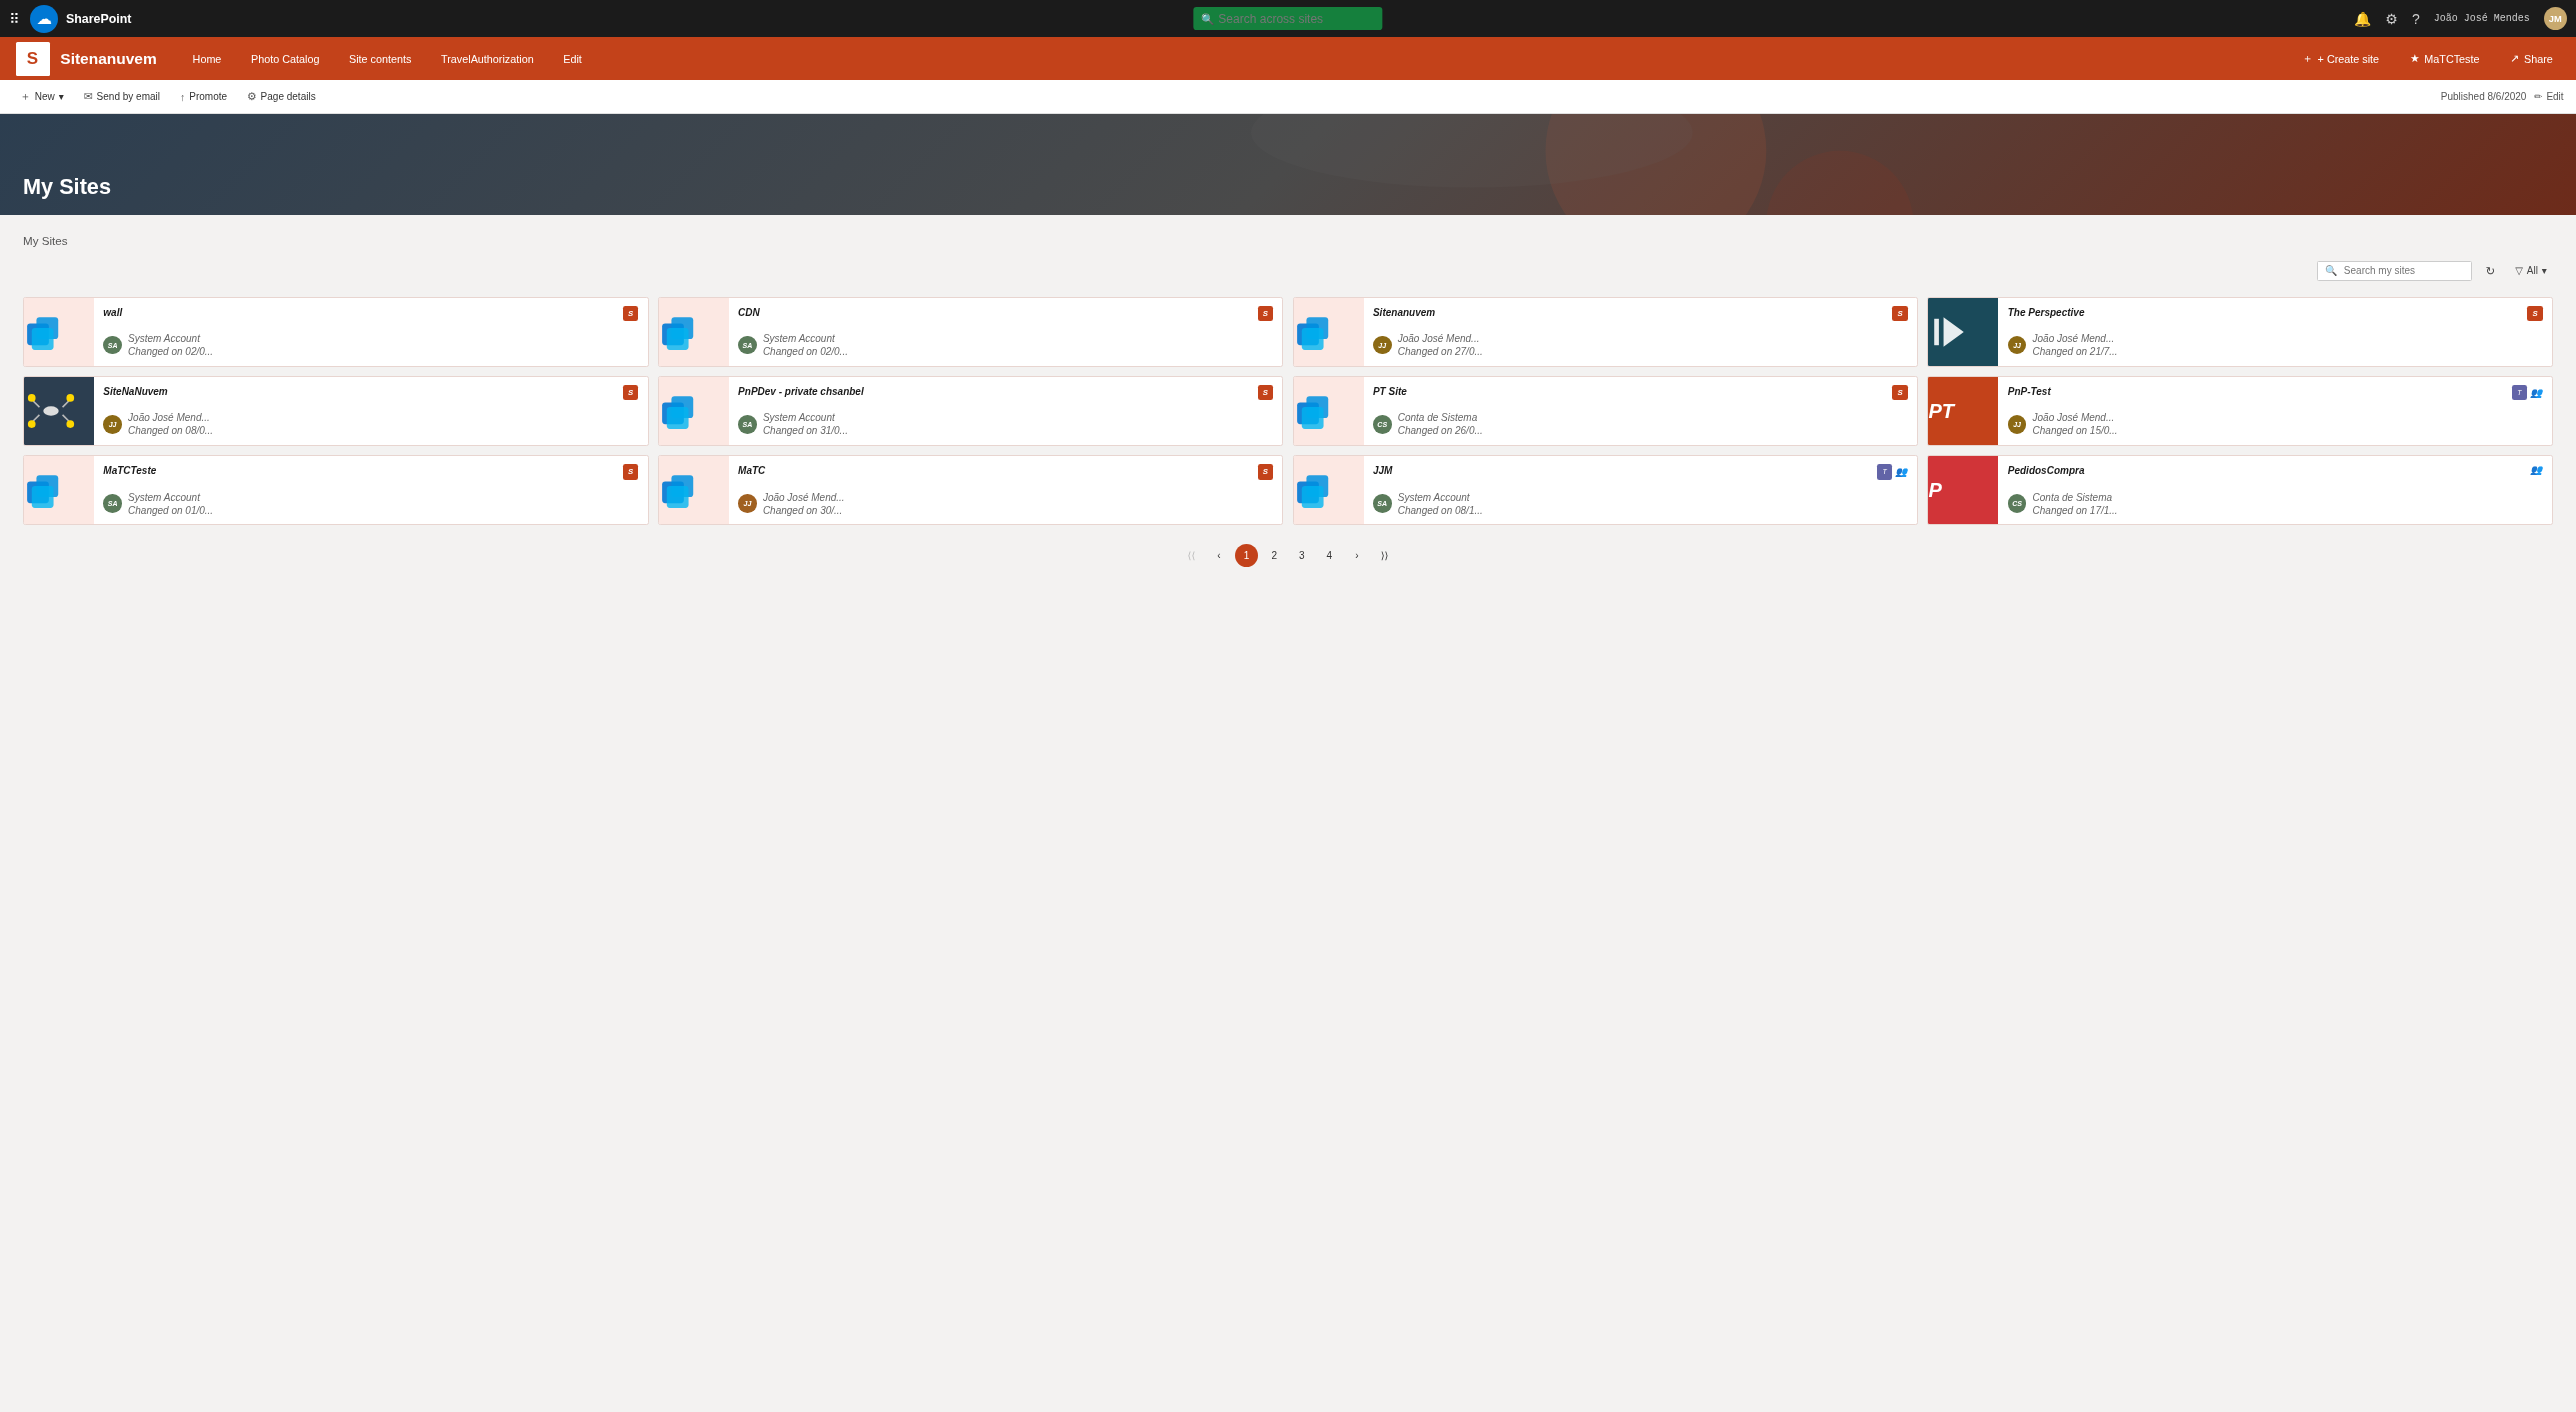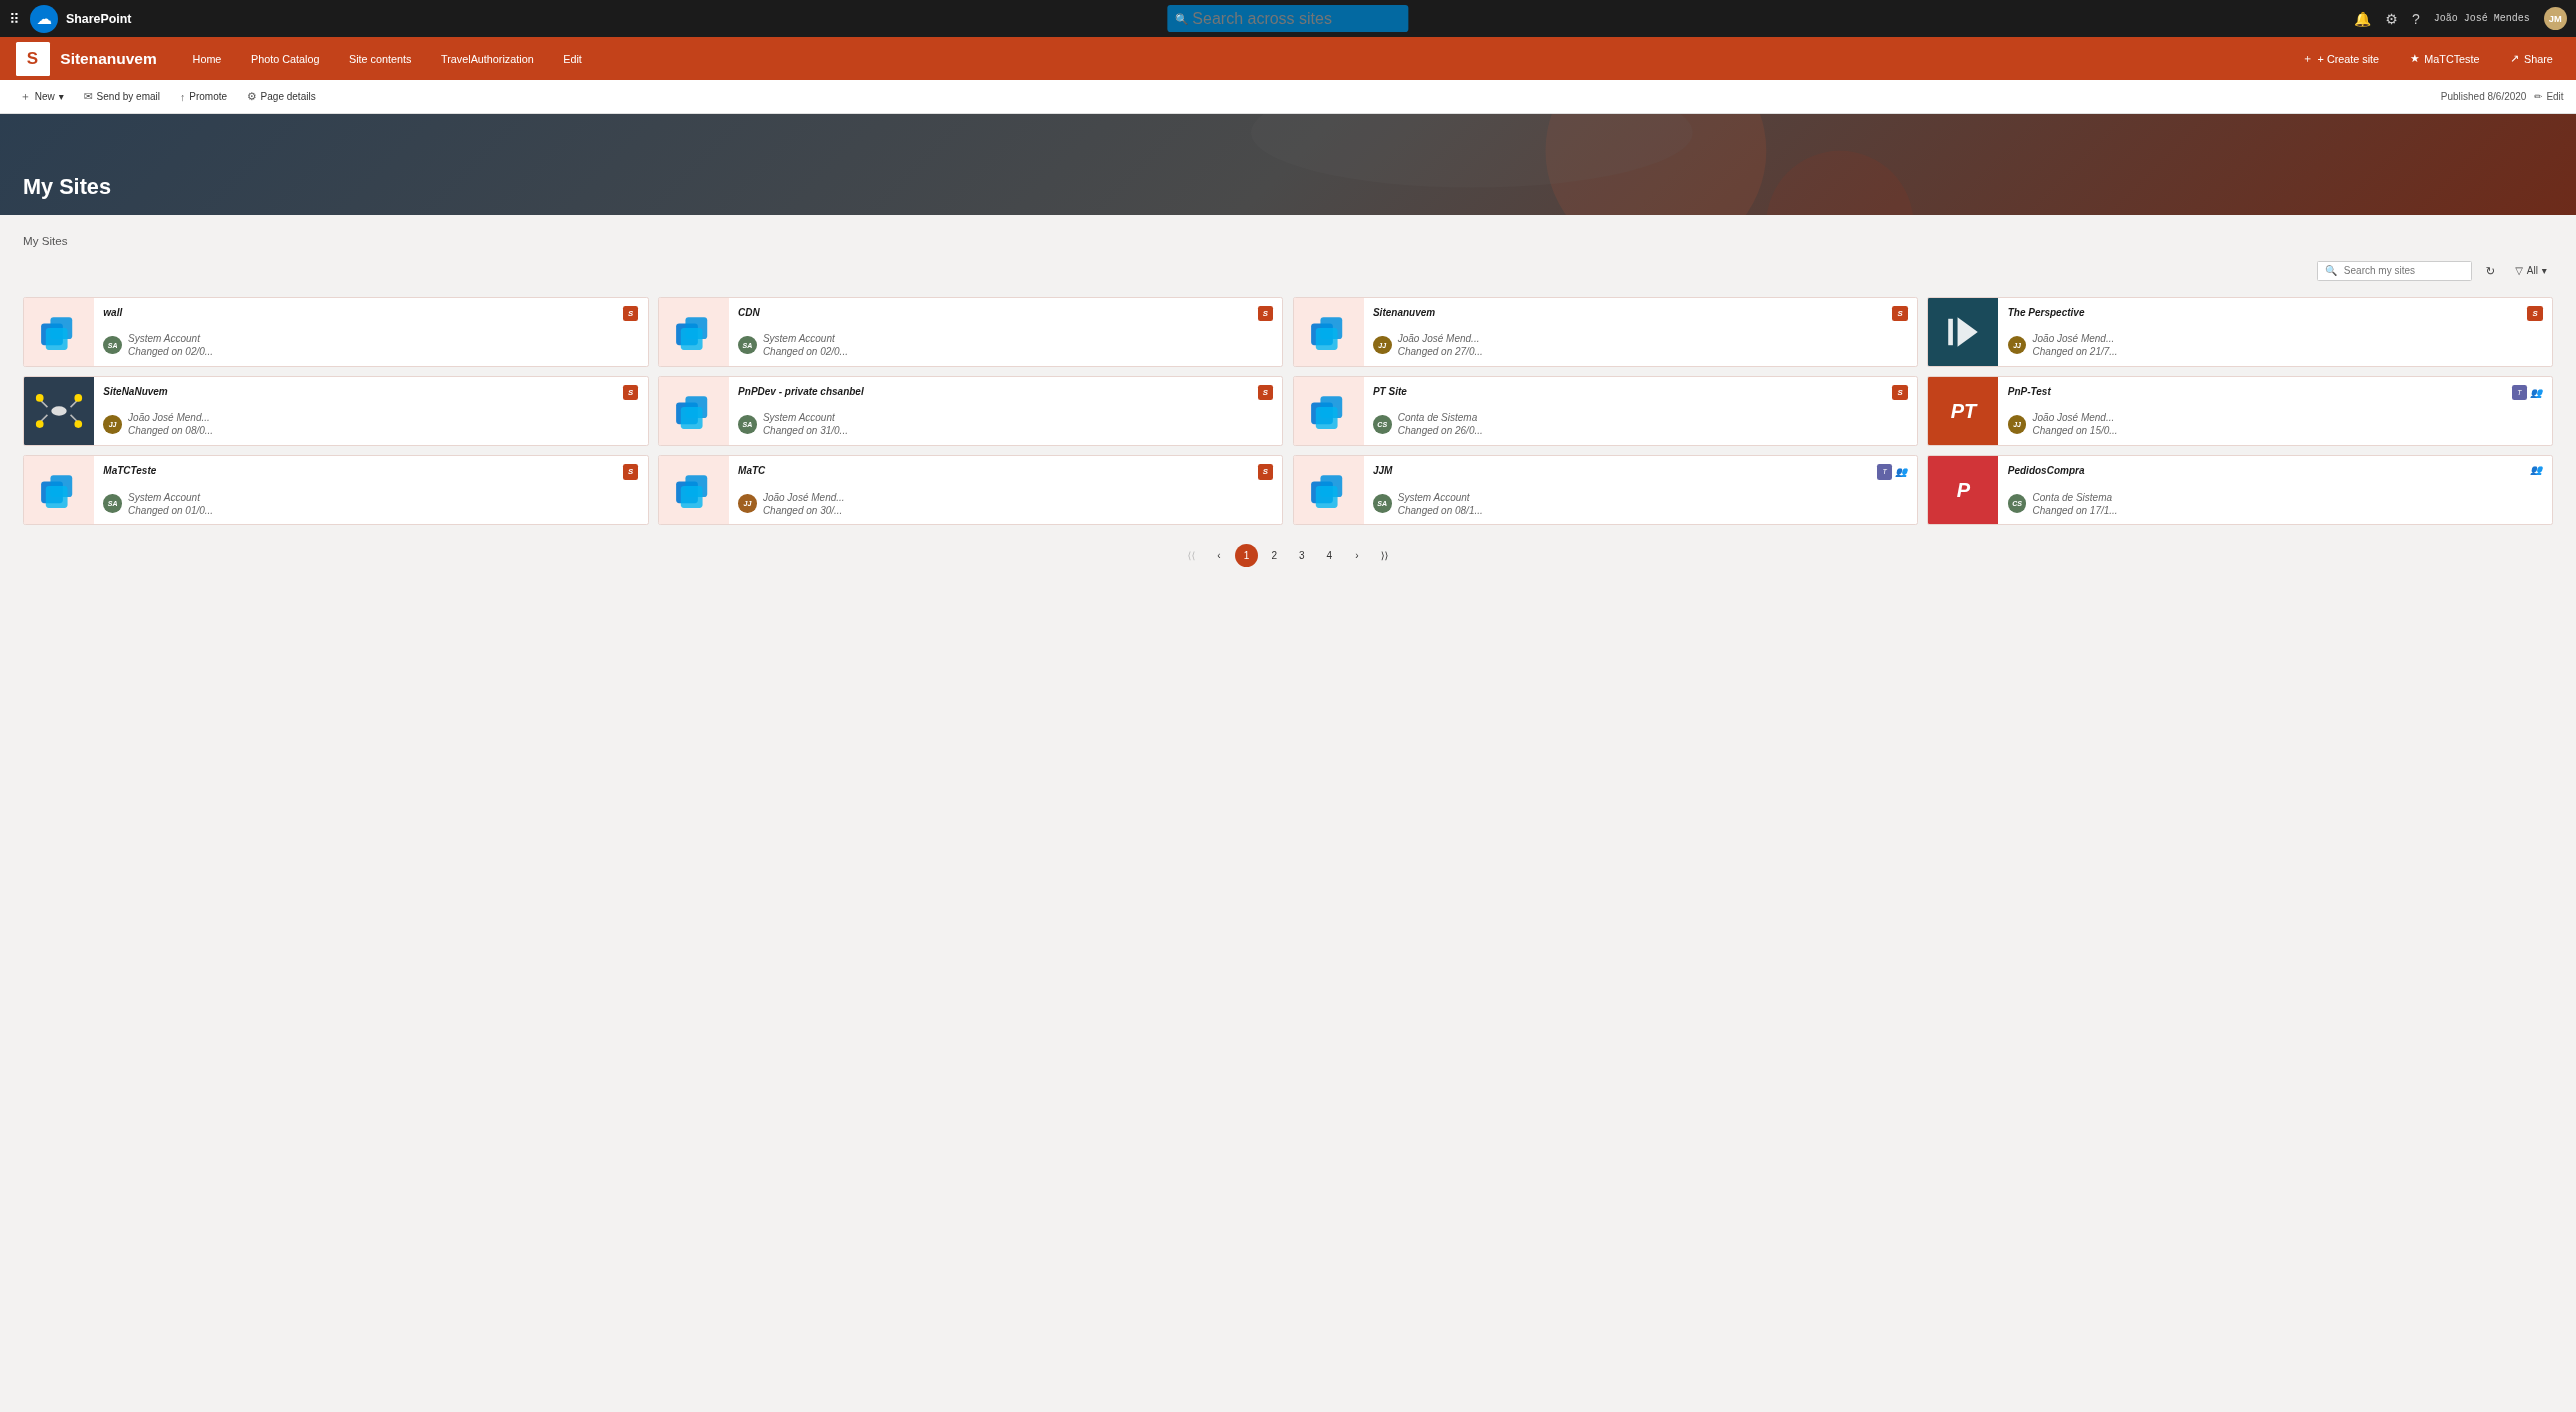--- a/index.html
+++ b/index.html
@@ -24,23 +24,23 @@
       margin: 0 auto;
       position: absolute;
       left: 50%;
       transform: translateX(-50%);
     }
     .search-bar input {
       width: 100%;
       padding: 4.6px 9.3px 4.6px 25px;
       border-radius: 3.1px;
       border: none;
-      background: #0369a1;
+      background: #15803d;
       color: #ccc;
-      font-size: 16px;
+      font-size: 12px;
       outline: none;
     }
     .search-bar .search-icon-nav {
       position: absolute;
       left: 7.7px;
       top: 50%;
       transform: translateY(-50%);
       color: #aaa;
       font-size: 10.8px;
     }
@@ -189,21 +189,20 @@
       overflow: hidden;
       cursor: pointer;
       transition: box-shadow 0.15s;
       min-height: 70px;
     }
     .site-card-thumb {
       width: 70px;
       min-width: 70px;
       display: flex;
       align-items: center;
-      justify-content: center;
       background: #fce8e3;
     }
     .site-card-thumb.dark-bg { background: #2c3e50; }
     .site-card-thumb.orange-bg { background: #c3421a; }
     .site-card-thumb.red-bg { background: #d13438; }
     .site-card-body {
       flex: 1;
       padding: 7.7px 9.3px;
       display: flex;
       flex-direction: column;

